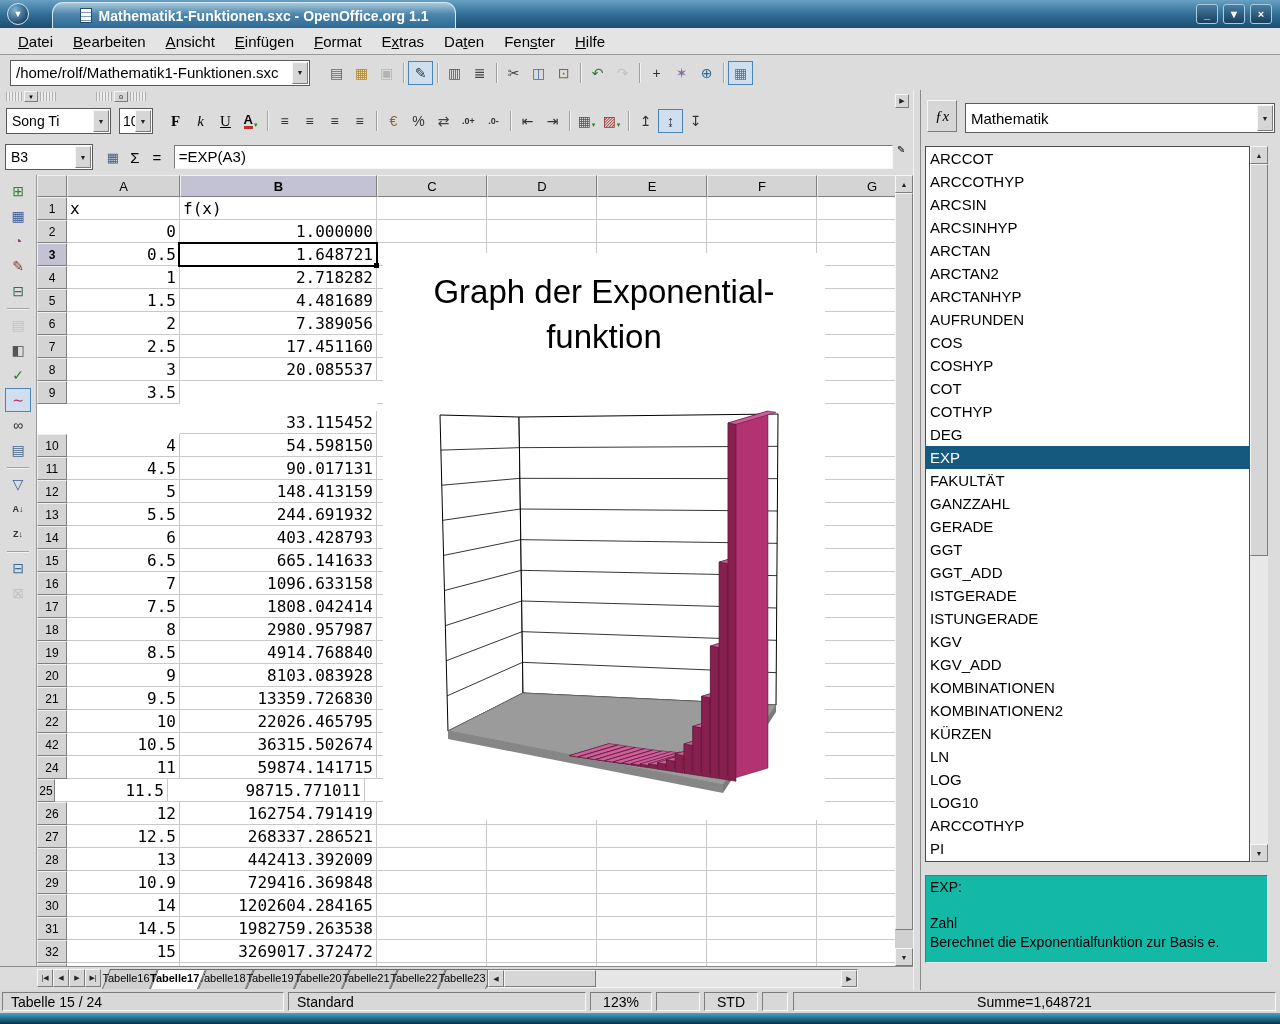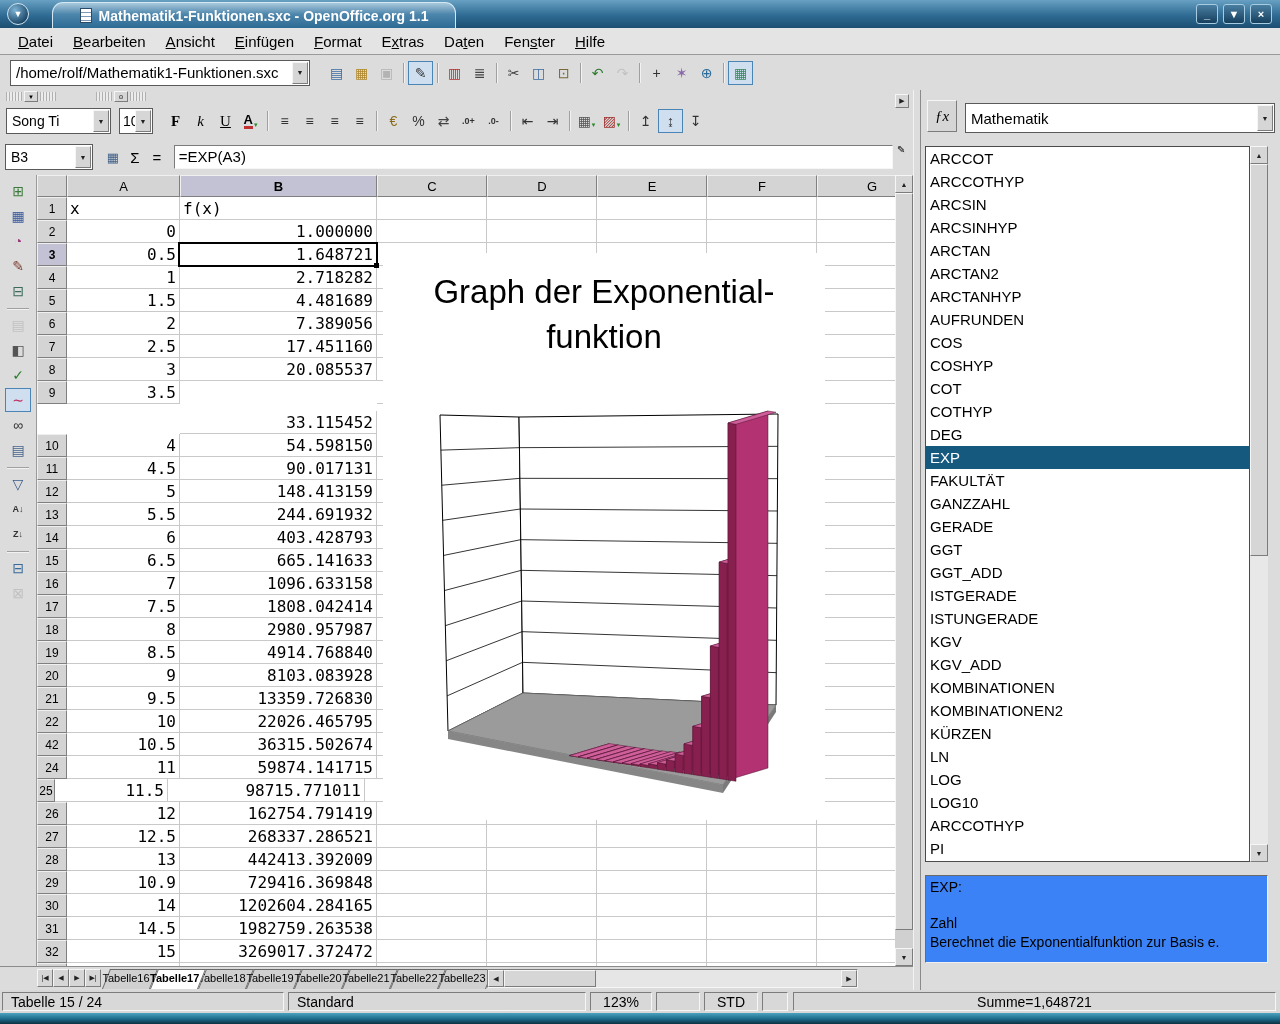--- a/index.html
+++ b/index.html
@@ -112,21 +112,21 @@
   #panel{position:absolute;left:921px;top:90px;width:359px;height:900px;background:#dcdcdc}
   #fxbtn{position:absolute;left:6px;top:10px;width:30px;height:32px;background:#d6d6d6;
     font-family:"Liberation Serif",serif;font-style:italic;font-size:15px;
     display:flex;align-items:center;justify-content:center}
   #catcombo{position:absolute;left:44px;top:13px;width:310px;height:30px;font-size:15px}
   #funclist{position:absolute;left:4px;top:56px;width:325px;height:716px;background:#fff;
     border:1px solid #4a4a4a;overflow:hidden;font-size:15px}
   .fitem{height:23px;line-height:23px;padding-left:4px;white-space:nowrap}
   .fitem.sel{background:#15597f;color:#fff}
   #funclist-sb{position:absolute;left:329px;top:56px;width:18px;height:716px;background:#e8e8e8}
-  #descbox{position:absolute;left:4px;top:785px;width:343px;height:88px;background:#3b82f6;
+  #descbox{position:absolute;left:4px;top:785px;width:343px;height:88px;background:#14b8a6;
     border:1px solid;border-color:#6a6a6a #f0f0f0 #f0f0f0 #6a6a6a;font-size:14px;padding:3px 4px}
   #desc-name{margin-bottom:20px}
   #desc-arg{margin-bottom:3px}
 
   
   #tabsrow{position:absolute;left:0;top:966px;width:913px;height:24px;background:#dcdcdc;border-top:1px solid #8a8a8a}
   #tabnav{position:absolute;left:37px;top:2px;display:flex}
   #tabnav .sbtn{position:static;width:16px;height:18px;font-size:7px}
   #tabs{position:absolute;left:102px;top:2px;display:flex;height:20px}
   .tab{position:relative;z-index:0;width:48px;height:20px;line-height:19px;text-align:center;

